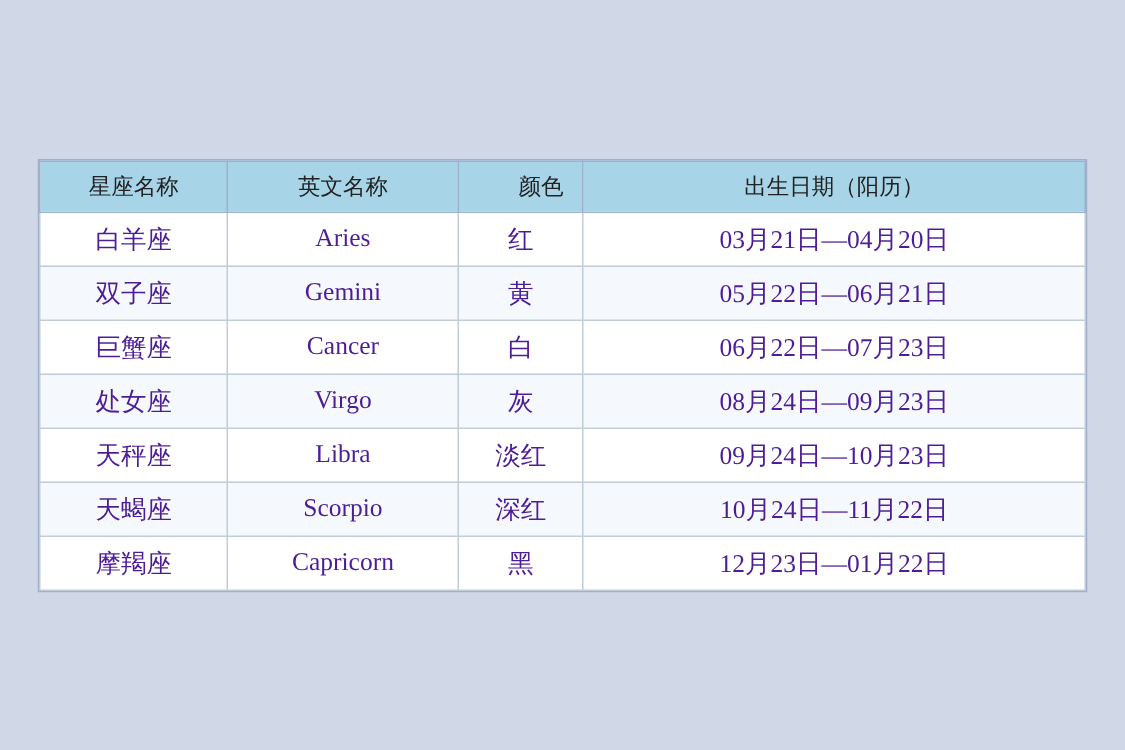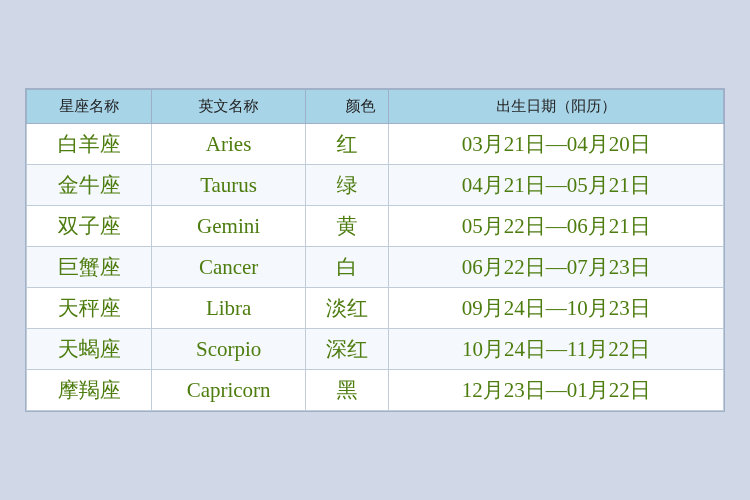--- a/index.html
+++ b/index.html
@@ -48,22 +48,22 @@
     }
 
     tbody tr:nth-child(even) {
       background-color: #f5f8fc;
     }
 
     tbody td {
       border: 1px solid #c0ccd8;
       padding: 6px 10px;
       text-align: center;
-      color: #4d7c0f;
-      font-size: 21px;
+      color: #4c1d95;
+      font-size: 17px;
     }
 
     .col-chinese { width: 18%; }
     .col-english { width: 22%; }
     .col-color   { width: 12%; padding-left: 37px; }
     .col-date    { width: 48%; }
   </style>
 </head>
 <body>
 
@@ -78,36 +78,36 @@
       </tr>
     </thead>
     <tbody id="table-body">
     <tr>
           <td>白羊座</td>
           <td>Aries</td>
           <td>红</td>
           <td>03月21日—04月20日</td>
         </tr>
         <tr>
-          <td>金牛座</td>
-          <td>Taurus</td>
-          <td>绿</td>
-          <td>04月21日—05月21日</td>
-        </tr>
-        <tr>
           <td>双子座</td>
           <td>Gemini</td>
           <td>黄</td>
           <td>05月22日—06月21日</td>
         </tr>
         <tr>
           <td>巨蟹座</td>
           <td>Cancer</td>
           <td>白</td>
           <td>06月22日—07月23日</td>
+        </tr>
+        <tr>
+          <td>处女座</td>
+          <td>Virgo</td>
+          <td>灰</td>
+          <td>08月24日—09月23日</td>
         </tr>
         <tr>
           <td>天秤座</td>
           <td>Libra</td>
           <td>淡红</td>
           <td>09月24日—10月23日</td>
         </tr>
         <tr>
           <td>天蝎座</td>
           <td>Scorpio</td>

